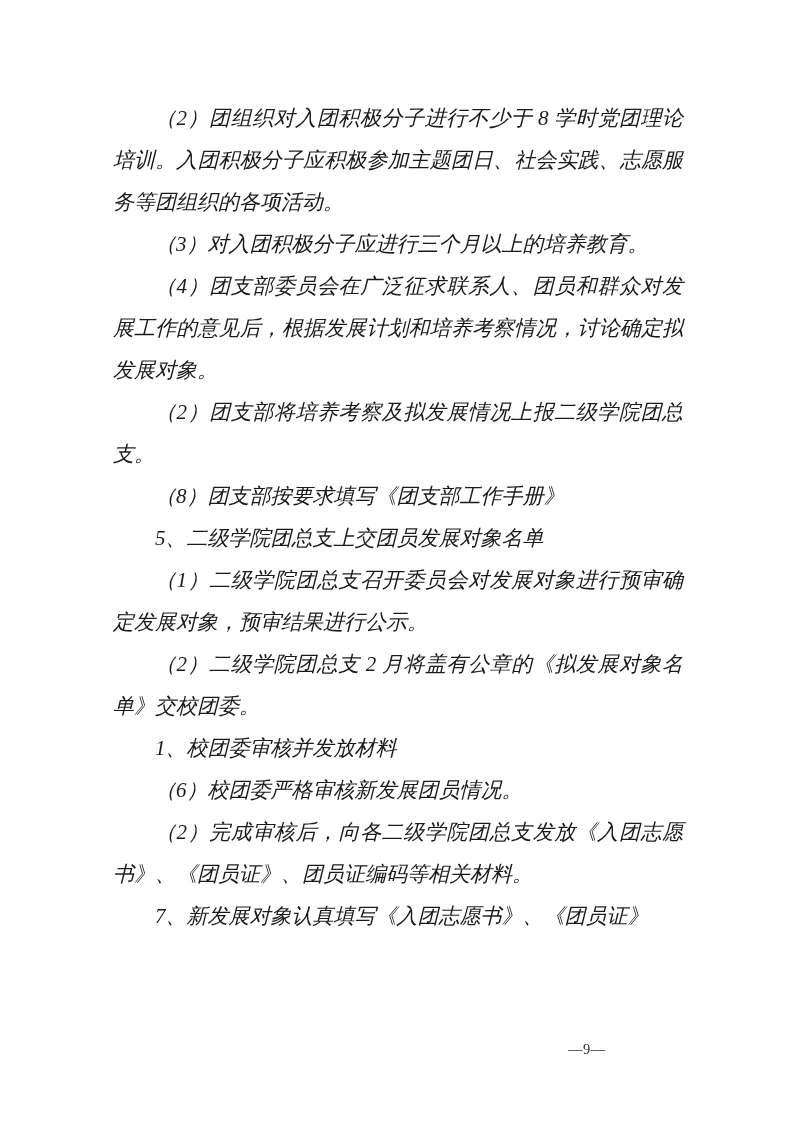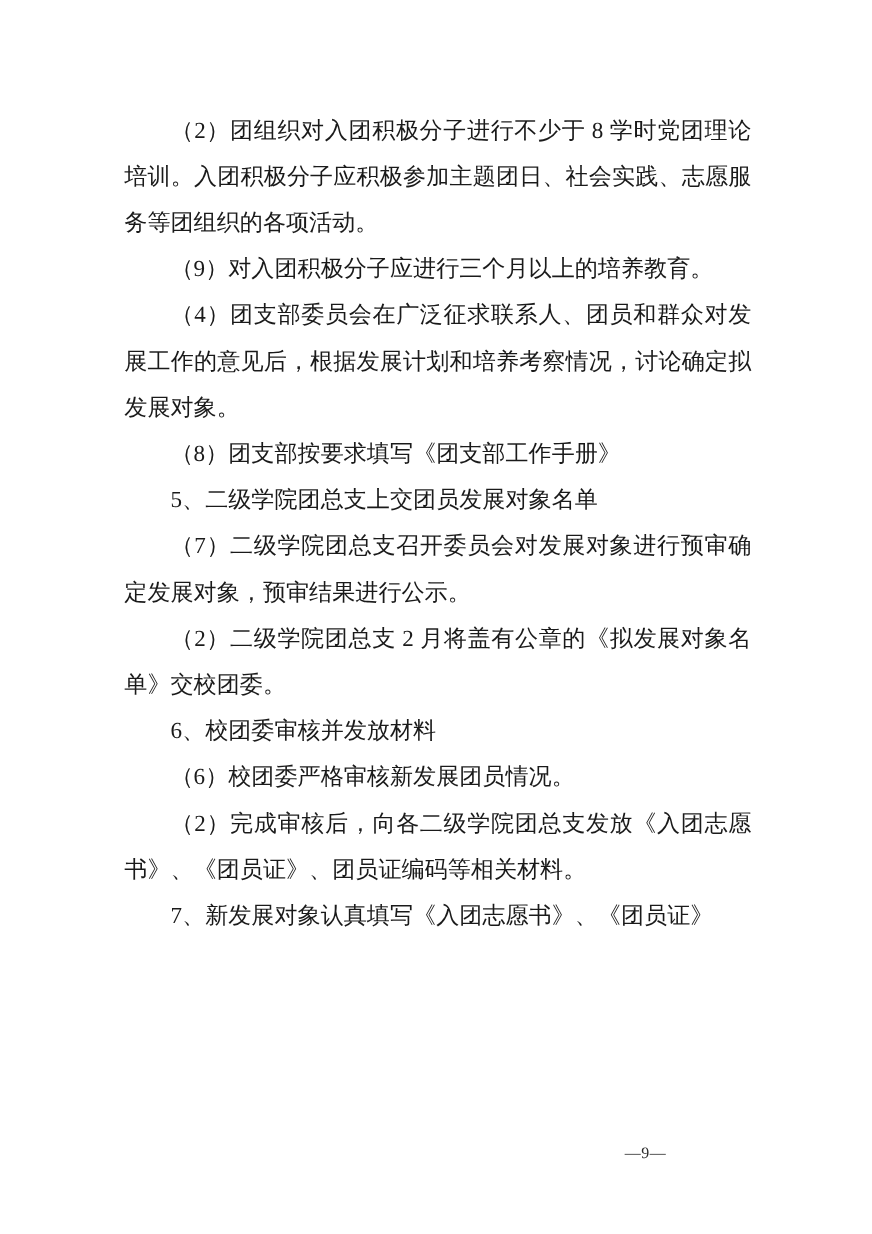--- a/index.html
+++ b/index.html
@@ -24,44 +24,46 @@
   }
   .doc-body p {
     margin: 0;
     padding: 0;
     font-size: 21px;
     line-height: 42px;
     text-indent: 2em;
     text-align: justify;
     text-justify: inter-ideograph;
     word-break: break-all;
+    font-style: italic;
   }
   .page-number {
     position: absolute;
     left: 568px;
     top: 1040px;
     font-size: 14.5px;
     line-height: 18px;
     color: #2b2b2b;
     letter-spacing: 0.5px;
     white-space: nowrap;
   }
 </style>
 </head>
 <body>
 
 <div class="page">
   <div class="doc-body" id="doc-body">
 
   <p>（2）团组织对入团积极分子进行不少于 8 学时党团理论培训。入团积极分子应积极参加主题团日、社会实践、志愿服务等团组织的各项活动。</p>
-      <p>（9）对入团积极分子应进行三个月以上的培养教育。</p>
+      <p>（3）对入团积极分子应进行三个月以上的培养教育。</p>
       <p>（4）团支部委员会在广泛征求联系人、团员和群众对发展工作的意见后，根据发展计划和培养考察情况，讨论确定拟发展对象。</p>
+      <p>（2）团支部将培养考察及拟发展情况上报二级学院团总支。</p>
       <p>（8）团支部按要求填写《团支部工作手册》</p>
       <p>5、二级学院团总支上交团员发展对象名单</p>
-      <p>（7）二级学院团总支召开委员会对发展对象进行预审确定发展对象，预审结果进行公示。</p>
+      <p>（1）二级学院团总支召开委员会对发展对象进行预审确定发展对象，预审结果进行公示。</p>
       <p>（2）二级学院团总支 2 月将盖有公章的《拟发展对象名单》交校团委。</p>
-      <p>6、校团委审核并发放材料</p>
+      <p>1、校团委审核并发放材料</p>
       <p>（6）校团委严格审核新发展团员情况。</p>
       <p>（2）完成审核后，向各二级学院团总支发放《入团志愿书》、《团员证》、团员证编码等相关材料。</p>
       <p>7、新发展对象认真填写《入团志愿书》、《团员证》</p>
     </div>
   <div class="page-number">—9—</div>
 </div>
 
 </body></html>

